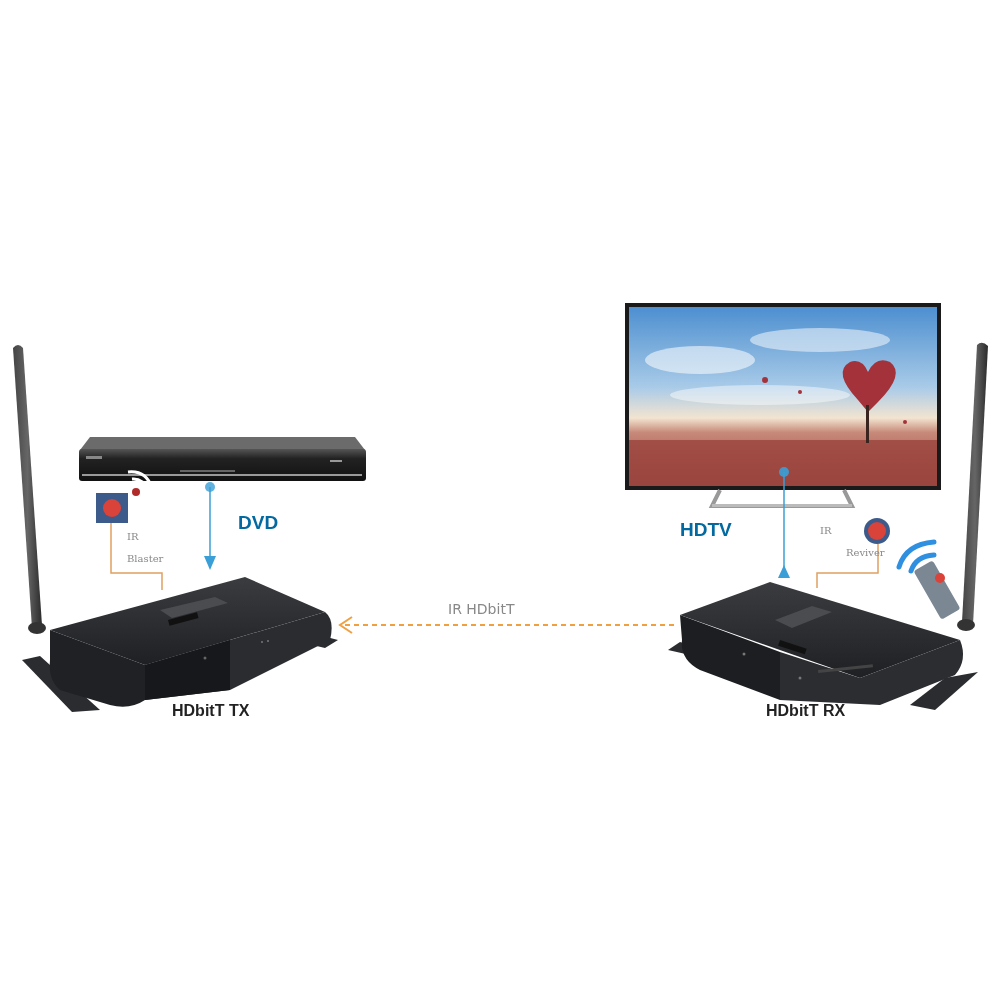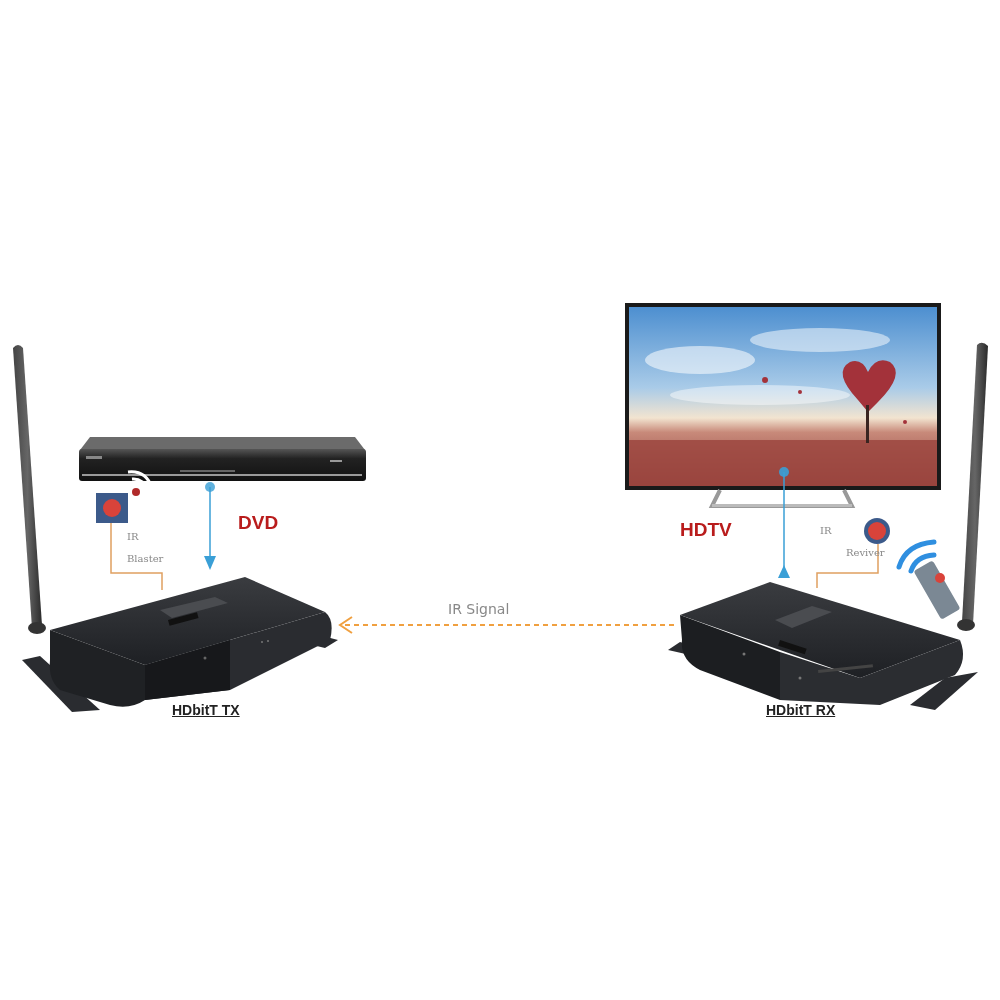--- a/index.html
+++ b/index.html
@@ -1,21 +1,21 @@
 <!DOCTYPE html>
 <html><head>
 <meta charset="utf-8">
 <style>
   html,body{margin:0;padding:0;background:#ffffff;}
   body{width:1000px;height:1000px;position:relative;overflow:hidden;font-family:"Liberation Sans",sans-serif;}
   .abs{position:absolute;}
   .lbl{position:absolute;color:#333;white-space:nowrap;}
-  .lbl-bold{font-weight:bold;font-size:19px;color:#b91c1c;}
+  .lbl-bold{font-weight:bold;font-size:19px;color:#0369a1;}
   .lbl-serif{font-family:"DejaVu Serif",serif;font-size:10px;color:#888;line-height:20px;}
-  .lbl-small{font-weight:bold;font-size:14px;color:#222;text-decoration:underline;}
+  .lbl-small{font-weight:bold;font-size:16px;color:#222;}
   .lbl-signal{font-family:"DejaVu Sans",sans-serif;font-size:14px;color:#888;}
 </style>
 </head>
 <body>
 
 <svg class="abs" width="1000" height="1000" viewBox="0 0 1000 1000" style="left:0;top:0;">
   <defs>
     <linearGradient id="sky" x1="0" y1="0" x2="0" y2="1">
       <stop offset="0" stop-color="#4d8fd0"></stop>
       <stop offset="0.45" stop-color="#a9cbe8"></stop>
@@ -162,16 +162,16 @@
 
 <div class="lbl lbl-bold" style="left:238px;top:512px;">DVD</div>
 <div class="lbl lbl-bold" style="left:680px;top:519px;">HDTV</div>
 
 <div class="lbl lbl-serif" style="left:127px;top:527px;">IR</div>
 <div class="lbl lbl-serif" style="left:127px;top:549px;">Blaster</div>
 
 <div class="lbl lbl-serif" style="left:820px;top:521px;">IR</div>
 <div class="lbl lbl-serif" style="left:820px;top:543px;margin-left:26px;">Reviver</div>
 
-<div class="lbl lbl-signal" style="left:448px;top:601px;">IR Signal</div>
+<div class="lbl lbl-signal" style="left:448px;top:601px;">IR HDbitT</div>
 
 <div class="lbl lbl-small" style="left:172px;top:702px;">HDbitT TX</div>
 <div class="lbl lbl-small" style="left:766px;top:702px;">HDbitT RX</div>
 
 </body></html>

